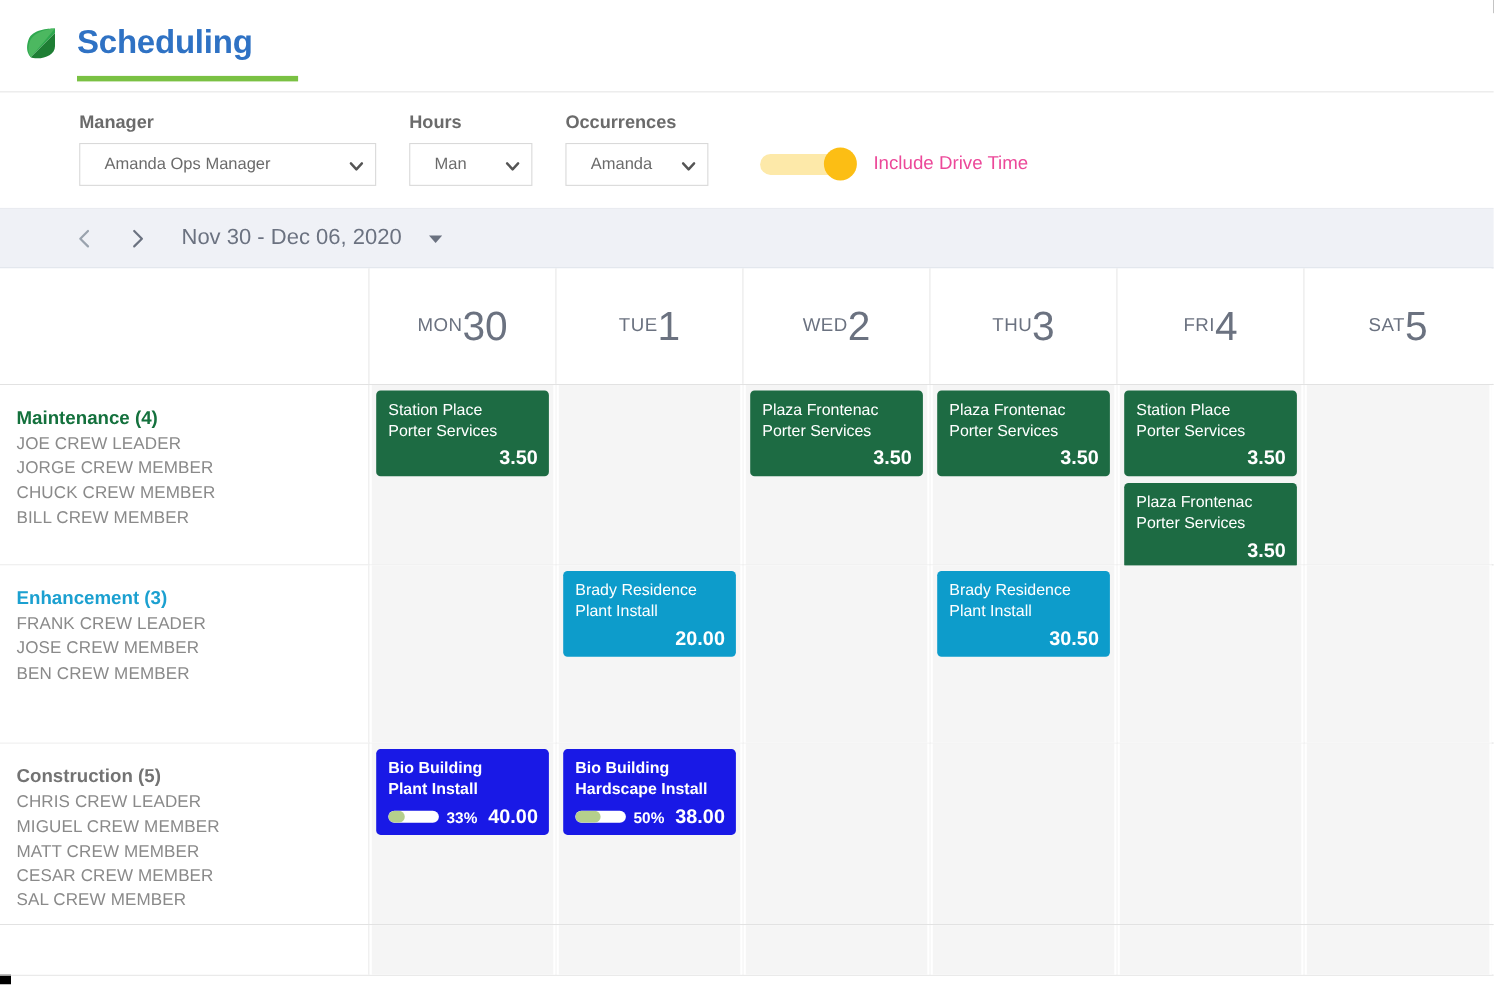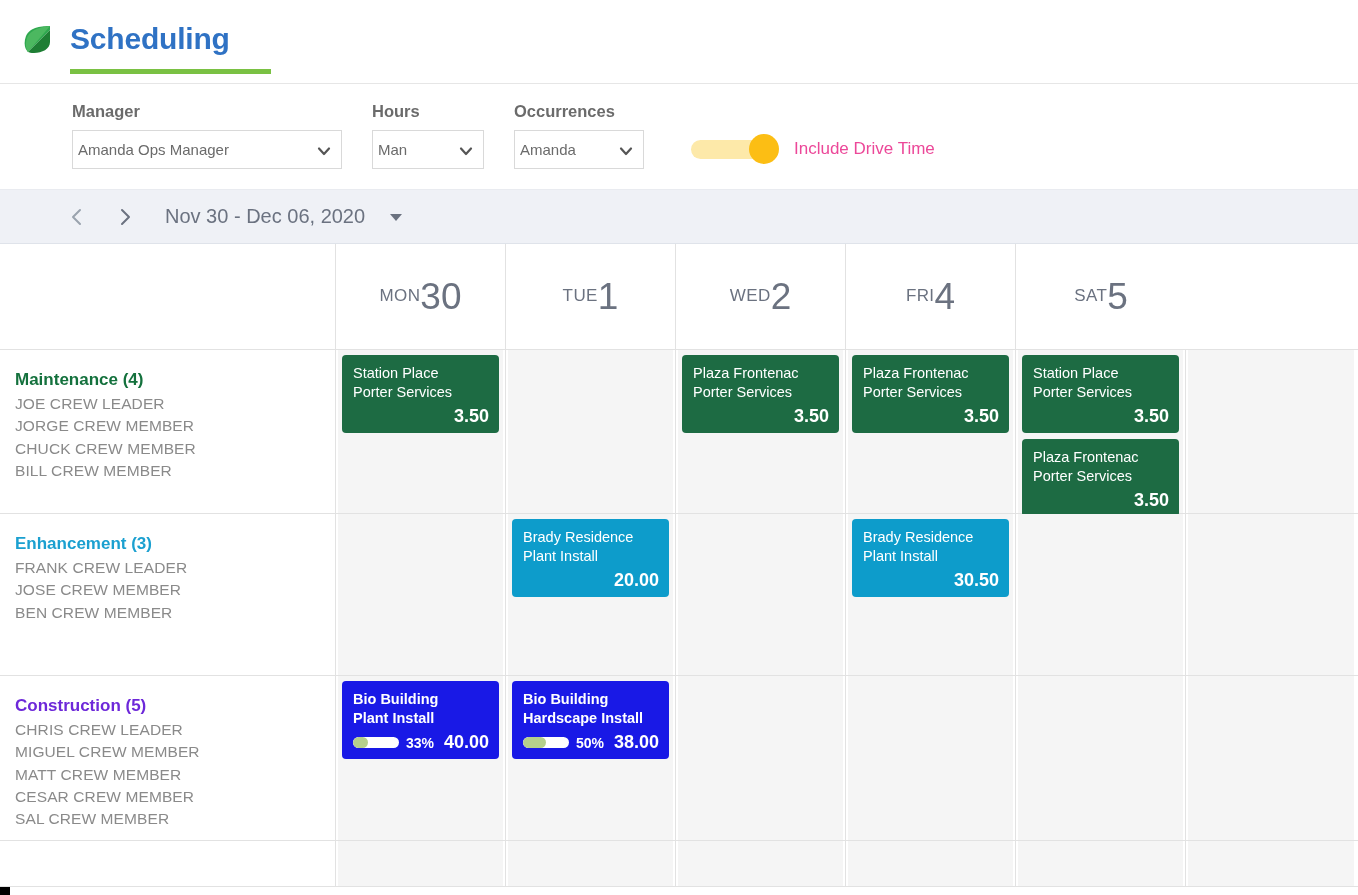--- a/index.html
+++ b/index.html
@@ -80,21 +80,21 @@
     margin-bottom: 10px;
     line-height: 1.1;
   }
   .select-box {
     height: 39px;
     border: 1px solid #d9d9d9;
     background: #ffffff;
     display: flex;
     align-items: center;
     justify-content: space-between;
-    padding: 0 11px 0 5px;
+    padding: 0 11px 0 22px;
     font-size: 15px;
     color: #6b6b6b;
     cursor: pointer;
   }
   .select-manager { width: 270px; }
   .select-hours   { width: 112px; }
   .select-occ     { width: 130px; }
   .chev {
     width: 14px; height: 14px;
     flex: 0 0 auto;
@@ -400,20 +400,26 @@
         </div>
       </div>
       <div class="day-col">
         <div class="day-head">
           <div class="day-name">WED</div>
           <div class="day-num">2</div>
         </div>
       </div>
       <div class="day-col">
         <div class="day-head">
+          <div class="day-name">THU</div>
+          <div class="day-num">3</div>
+        </div>
+      </div>
+      <div class="day-col">
+        <div class="day-head">
           <div class="day-name">FRI</div>
           <div class="day-num">4</div>
         </div>
       </div>
       <div class="day-col">
         <div class="day-head">
           <div class="day-name">SAT</div>
           <div class="day-num">5</div>
         </div>
       </div>
@@ -528,21 +534,21 @@
           <div class="day-col">
             <div class="day-cell"></div>
           </div>
           <div class="day-col">
             <div class="day-cell"></div>
           </div>
         </div>
         <div class="cal-row cal-body-row row-h-3">
           <div class="crew-col">
             <div class="crew-cell">
-              <div class="crew-title" style="color: #6d28d9;">Construction (5)</div>
+              <div class="crew-title" style="color: #737373;">Construction (5)</div>
               <div class="crew-member">CHRIS CREW LEADER</div>
               <div class="crew-member">MIGUEL CREW MEMBER</div>
               <div class="crew-member">MATT CREW MEMBER</div>
               <div class="crew-member">CESAR CREW MEMBER</div>
               <div class="crew-member">SAL CREW MEMBER</div>
             </div>
           </div>
           <div class="day-col">
             <div class="day-cell">
               <div class="event" style="background: rgb(25, 25, 230);">

